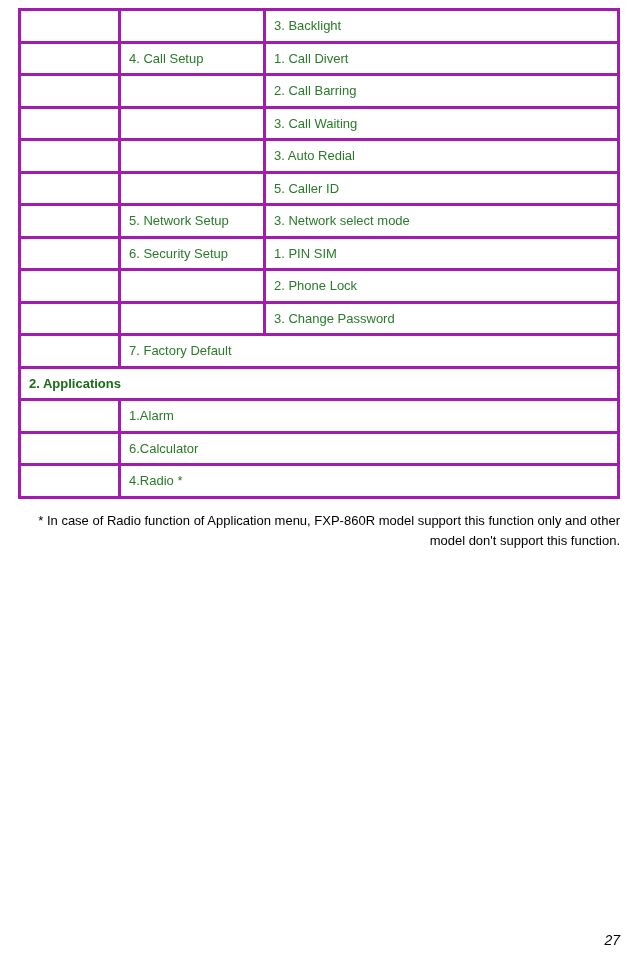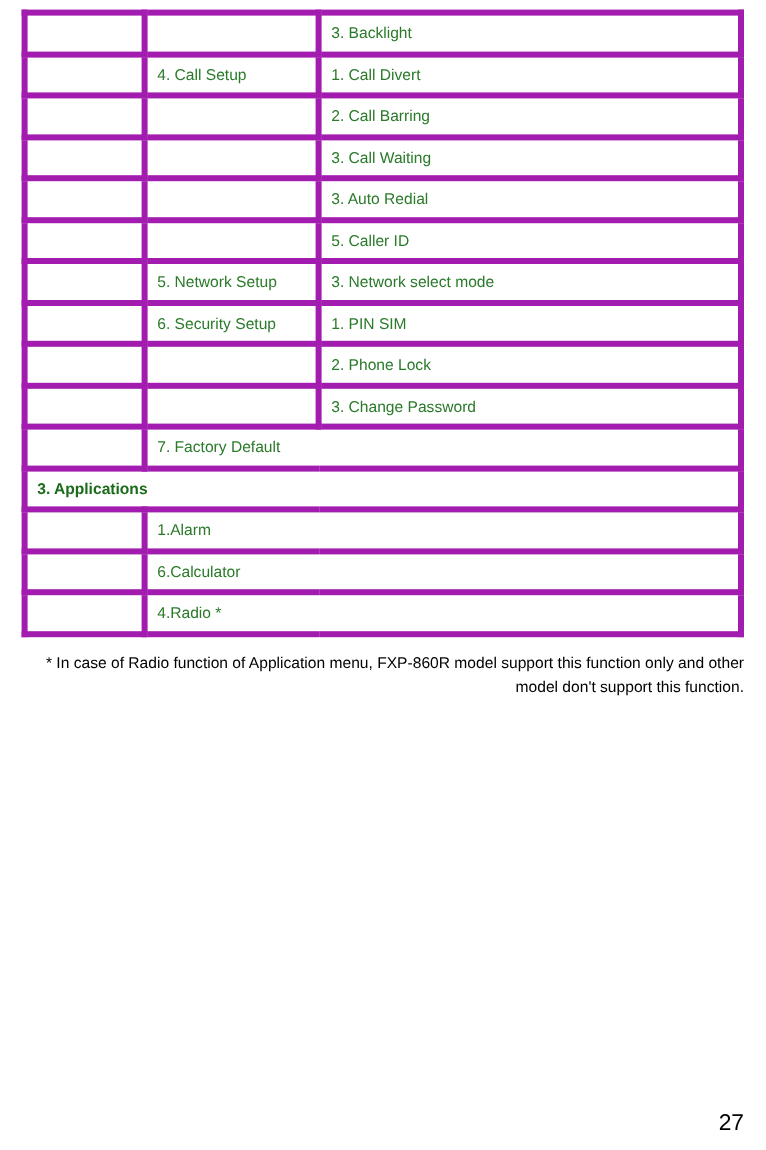--- a/index.html
+++ b/index.html
@@ -12,21 +12,21 @@
       min-height: 958px;
       position: relative;
       padding: 8px 18px 40px 18px;
     }
     table {
       border-collapse: collapse;
       width: 100%;
       margin-bottom: 12px;
     }
     td {
-      border: 5px solid #a21caf;
+      border: 3px solid #a21caf;
       padding: 5px 8px;
       vertical-align: top;
       color: #2a7a2a;
       font-size: 13px;
       line-height: 1.5;
     }
     td.level1 {
       width: 100px;
     }
     td.level2 {
@@ -44,22 +44,23 @@
       font-size: 13px;
       color: #000;
       margin-top: 10px;
       line-height: 1.6;
       text-align: right;
     }
     .page-number {
       position: absolute;
       bottom: 10px;
       right: 18px;
-      font-size: 19px;
+      font-size: 14px;
       color: #000;
+      font-style: italic;
     }
   </style>
 </head>
 <body>
 
 <table>
   <tbody>
 
     <tr>
       <td class="level1"></td>
@@ -120,21 +121,21 @@
       <td class="level2"></td>
       <td class="level3">3. Change Password</td>
     </tr>
 
     <tr>
       <td class="level1"></td>
       <td class="level2" colspan="2">7. Factory Default</td>
     </tr>
 
     <tr>
-      <td colspan="3" class="bold-green">3. Applications</td>
+      <td colspan="3" class="bold-green">2. Applications</td>
     </tr>
 
     <tr>
       <td class="level1"></td>
       <td colspan="2">1.Alarm</td>
     </tr>
     <tr>
       <td class="level1"></td>
       <td colspan="2">6.Calculator</td>
     </tr>

